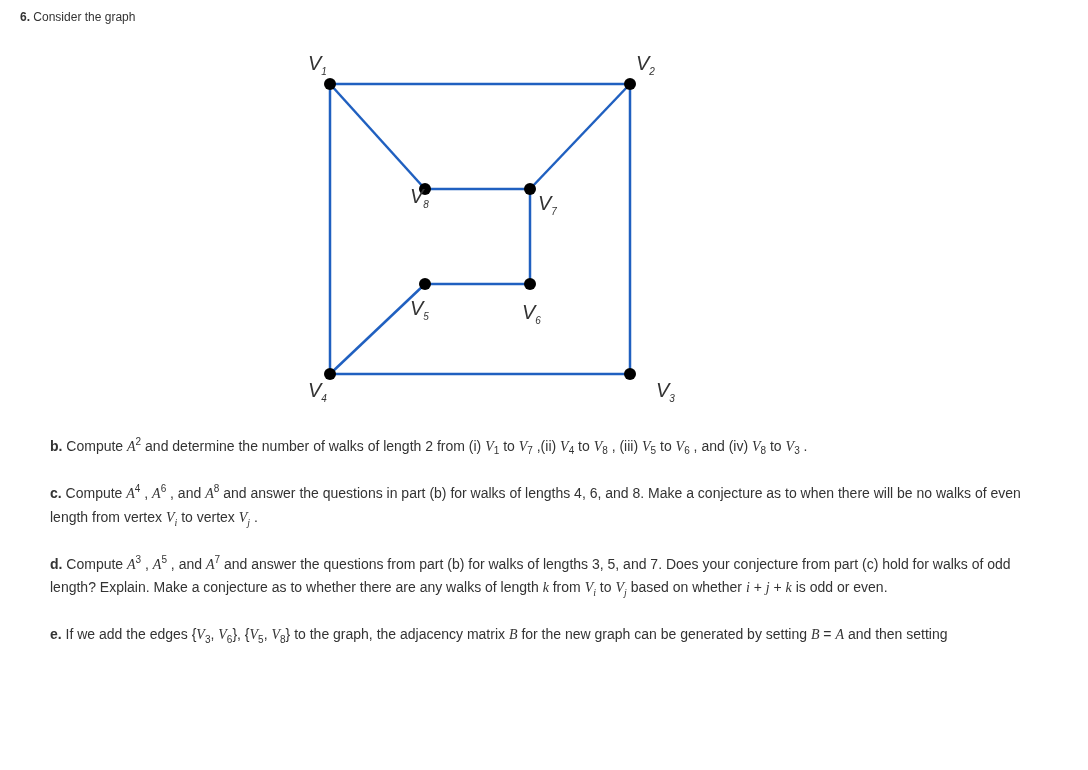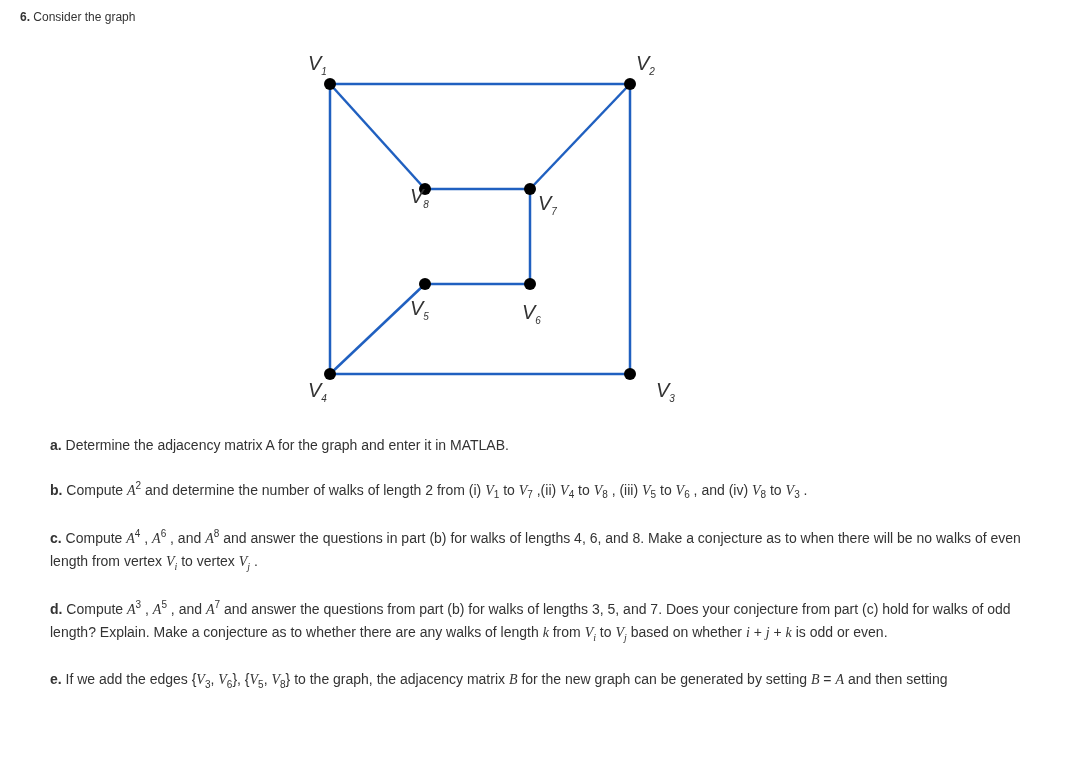--- a/index.html
+++ b/index.html
@@ -105,24 +105,20 @@
   <div class="vertex-label" style="top:8px; left:356px;"><span>V</span><sub>2</sub></div>
   <div class="vertex-label" style="top:335px; left:346px;margin-left:30px;"><span>V</span><sub>3</sub></div>
   <div class="vertex-label" style="top:335px; left:28px;"><span>V</span><sub>4</sub></div>
   <div class="vertex-label" style="top:245px; left:130px;margin-top:8px;"><span>V</span><sub>5</sub></div>
   <div class="vertex-label" style="top:245px; left:242px;margin-top:12px;"><span>V</span><sub>6</sub></div>
   <div class="vertex-label" style="top:148px; left:258px;"><span>V</span><sub>7</sub></div>
   <div class="vertex-label" style="top:141px; left:130px;"><span>V</span><sub>8</sub></div>
 </div>
 
 <div class="question-list">
-  <div class="question-item">
-    <strong>a.</strong>
-    <span>Determine the adjacency matrix A for the graph and enter it in MATLAB.</span>
-  </div>
 
   <div class="question-item">
     <strong>b.</strong>
     <span>Compute </span><span class="math-var">A</span><sup>2</sup><span> and determine the number of walks of length 2 from (i) </span><span class="math-var">V</span><sub>1</sub><span> to </span><span class="math-var">V</span><sub>7</sub><span> ,(ii) </span><span class="math-var">V</span><sub>4</sub><span> to </span><span class="math-var">V</span><sub>8</sub><span> , (iii) </span><span class="math-var">V</span><sub>5</sub><span> to </span><span class="math-var">V</span><sub>6</sub><span> , and (iv) </span><span class="math-var">V</span><sub>8</sub><span> to </span><span class="math-var">V</span><sub>3</sub><span> .</span>
   </div>
 
   <div class="question-item">
     <strong>c.</strong>
     <span>Compute </span><span class="math-var">A</span><sup>4</sup><span> , </span><span class="math-var">A</span><sup>6</sup><span> , and </span><span class="math-var">A</span><sup>8</sup><span> and answer the questions in part (b) for walks of lengths 4, 6, and 8. Make a conjecture as to when there will be no walks of even length from vertex </span><span class="math-var">V<sub>i</sub></span><span> to vertex </span><span class="math-var">V<sub>j</sub></span><span> .</span>
   </div>

